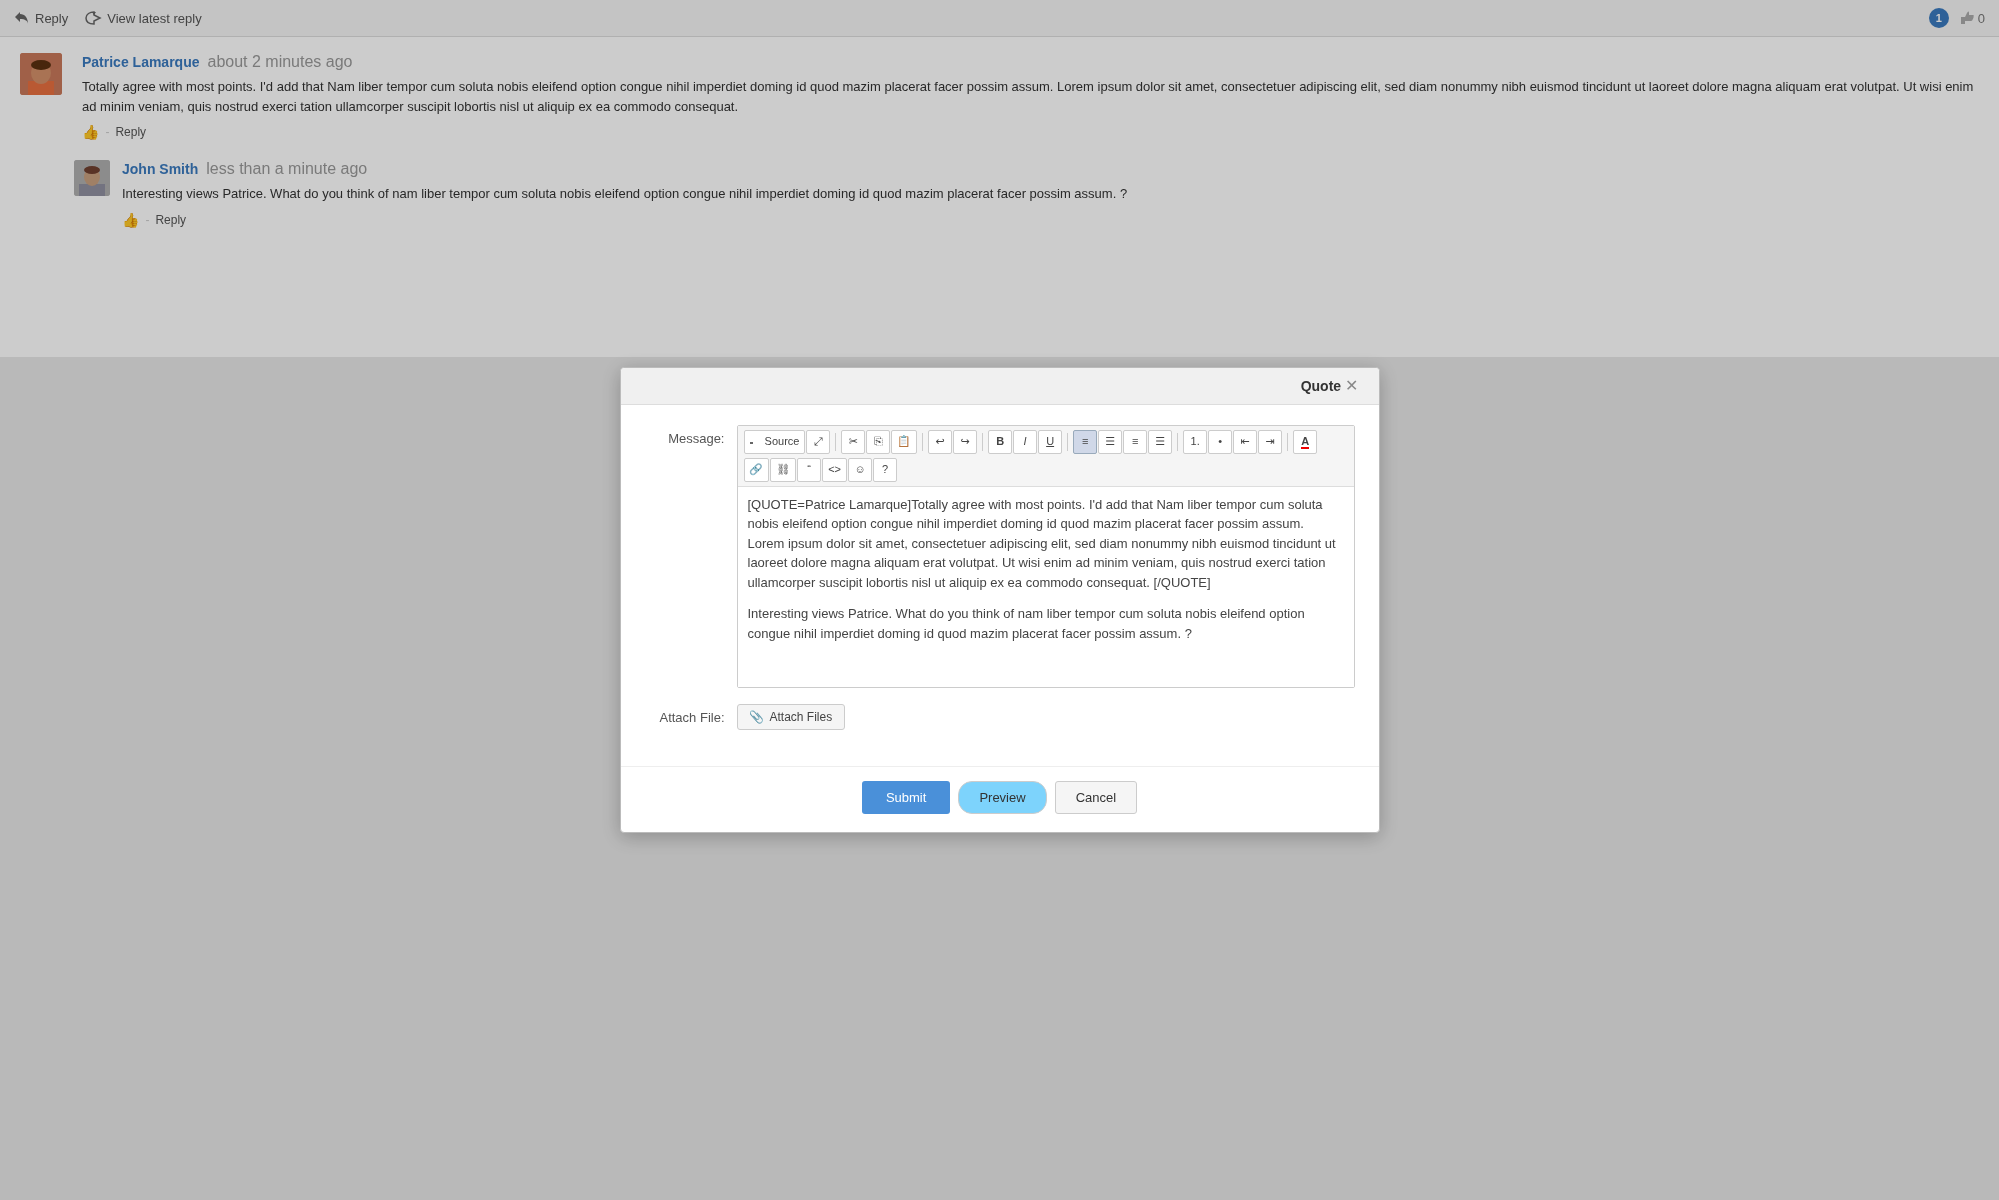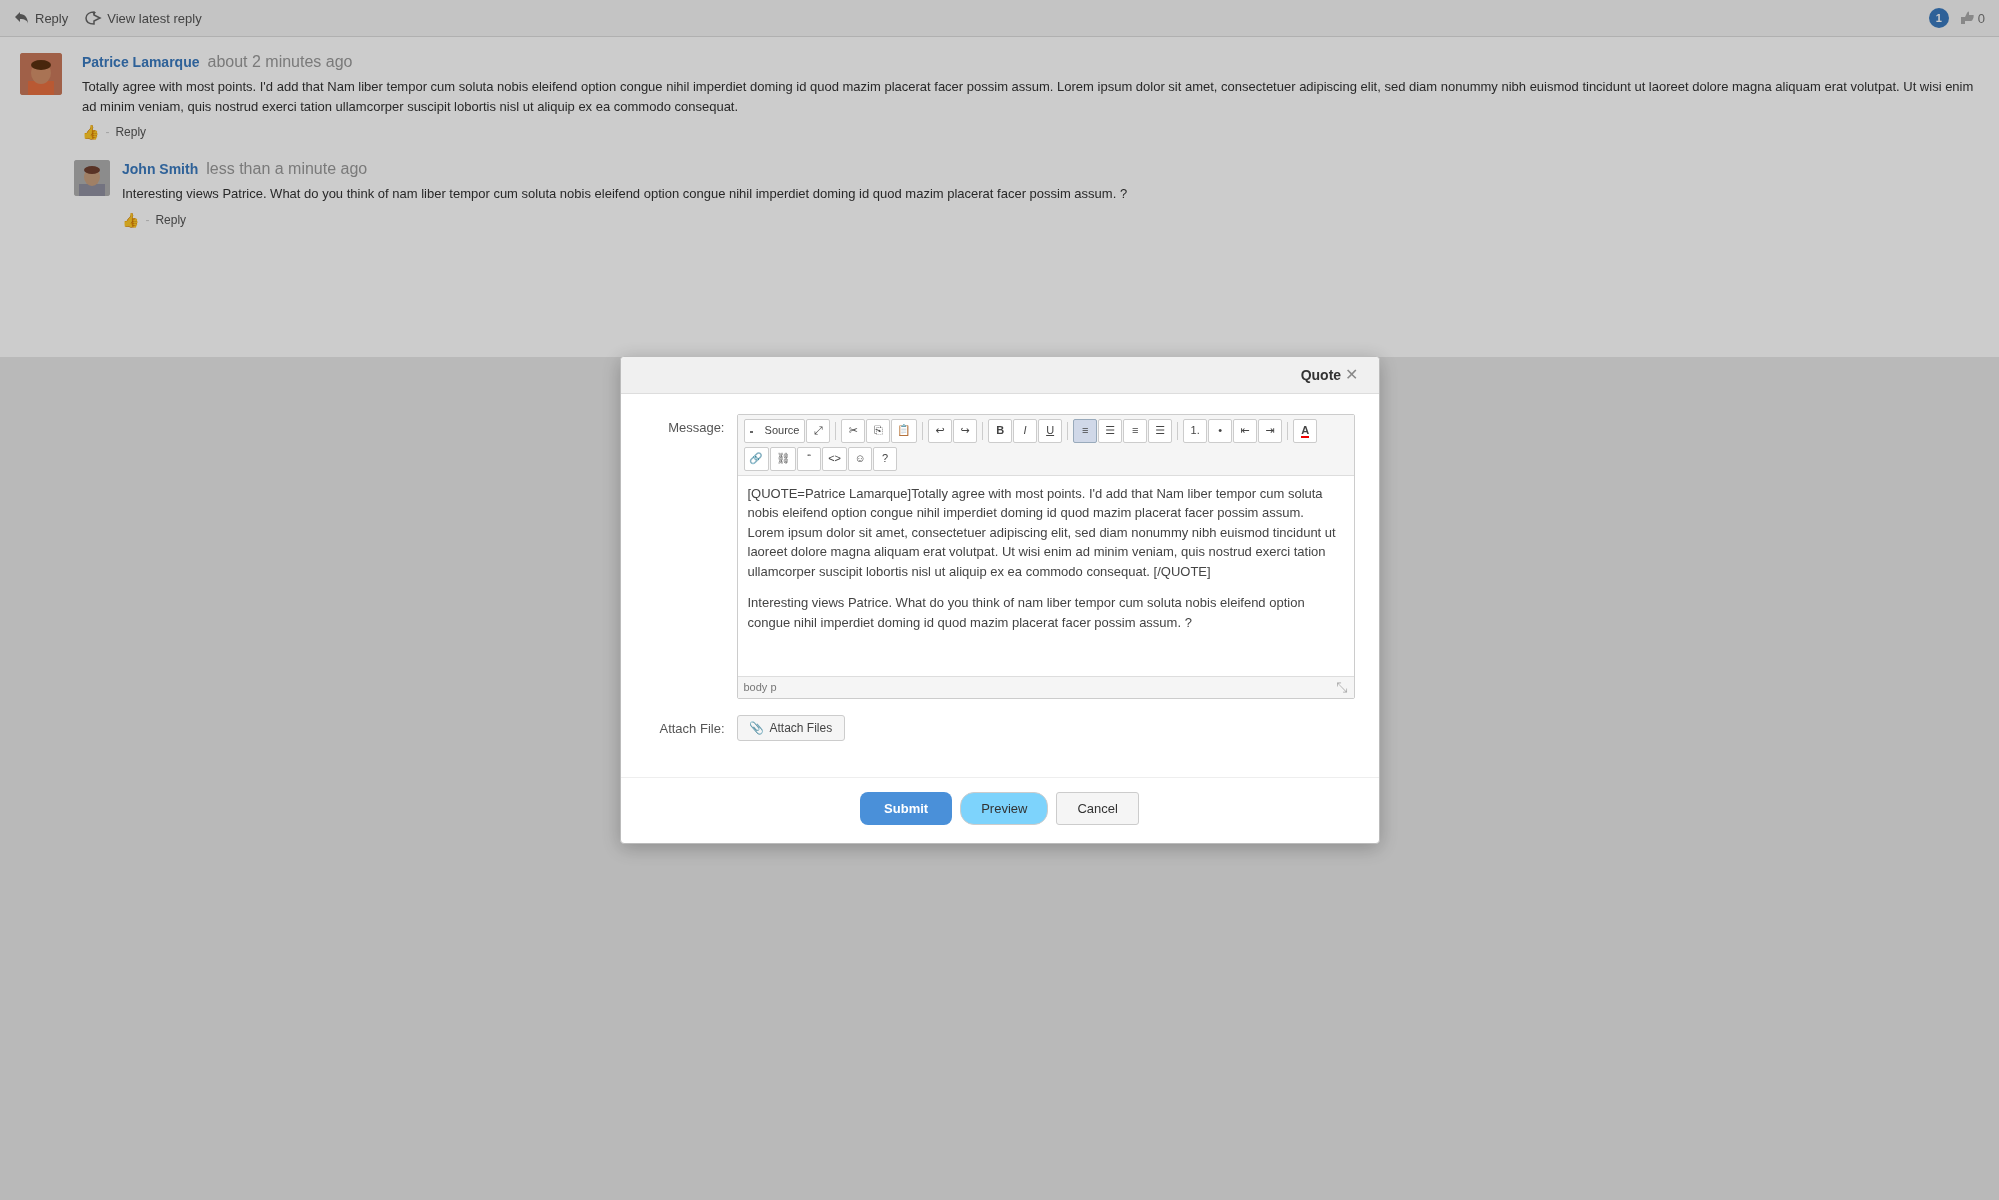--- a/index.html
+++ b/index.html
@@ -294,25 +294,25 @@
       padding: 14px 24px 18px;
       display: flex;
       justify-content: center;
       gap: 8px;
       border-top: 1px solid #eee;
     }
     .btn-submit {
       background: #4a90d9;
       color: #fff;
       border: none;
-      border-radius: 8px;
+      border-radius: 3px;
       padding: 8px 24px;
       font-size: 13px;
       cursor: pointer;
-      font-weight: bold;
+      font-weight: normal;
     }
     .btn-preview {
       background: #7dd3fc;
       color: #333;
       border: 1px solid #ccc;
       border-radius: 14px;
       padding: 8px 20px;
       font-size: 13px;
       cursor: pointer;
     }
@@ -531,24 +531,20 @@
                   <button class="toolbar-btn">?</button>
                 </div>
               </div>
             </div>
 
             <div class="editor-content">
               <div class="editor-quote">[QUOTE=Patrice Lamarque]Totally agree with most points. I'd add that Nam liber tempor cum soluta nobis eleifend option congue nihil imperdiet doming id quod mazim placerat facer possim assum. Lorem ipsum dolor sit amet, consectetuer adipiscing elit, sed diam nonummy nibh euismod tincidunt ut laoreet dolore magna aliquam erat volutpat. Ut wisi enim ad minim veniam, quis nostrud exerci tation ullamcorper suscipit lobortis nisl ut aliquip ex ea commodo consequat. [/QUOTE]</div>
               <div class="editor-reply-text">Interesting views Patrice. What do you think of nam liber tempor cum soluta nobis eleifend option congue nihil imperdiet doming id quod mazim placerat facer possim assum. ?</div>
             </div>
 
-            <div class="editor-statusbar">
-              <span>body  p</span>
-              <span class="resize-handle">⤡</span>
-            </div>
           </div>
         </div>
       </div>
 
       <div class="form-row">
         <div class="form-label">Attach File:</div>
         <div class="form-control-wrap">
           <button class="attach-btn">
             <span>📎</span>
             <span>Attach Files</span>

